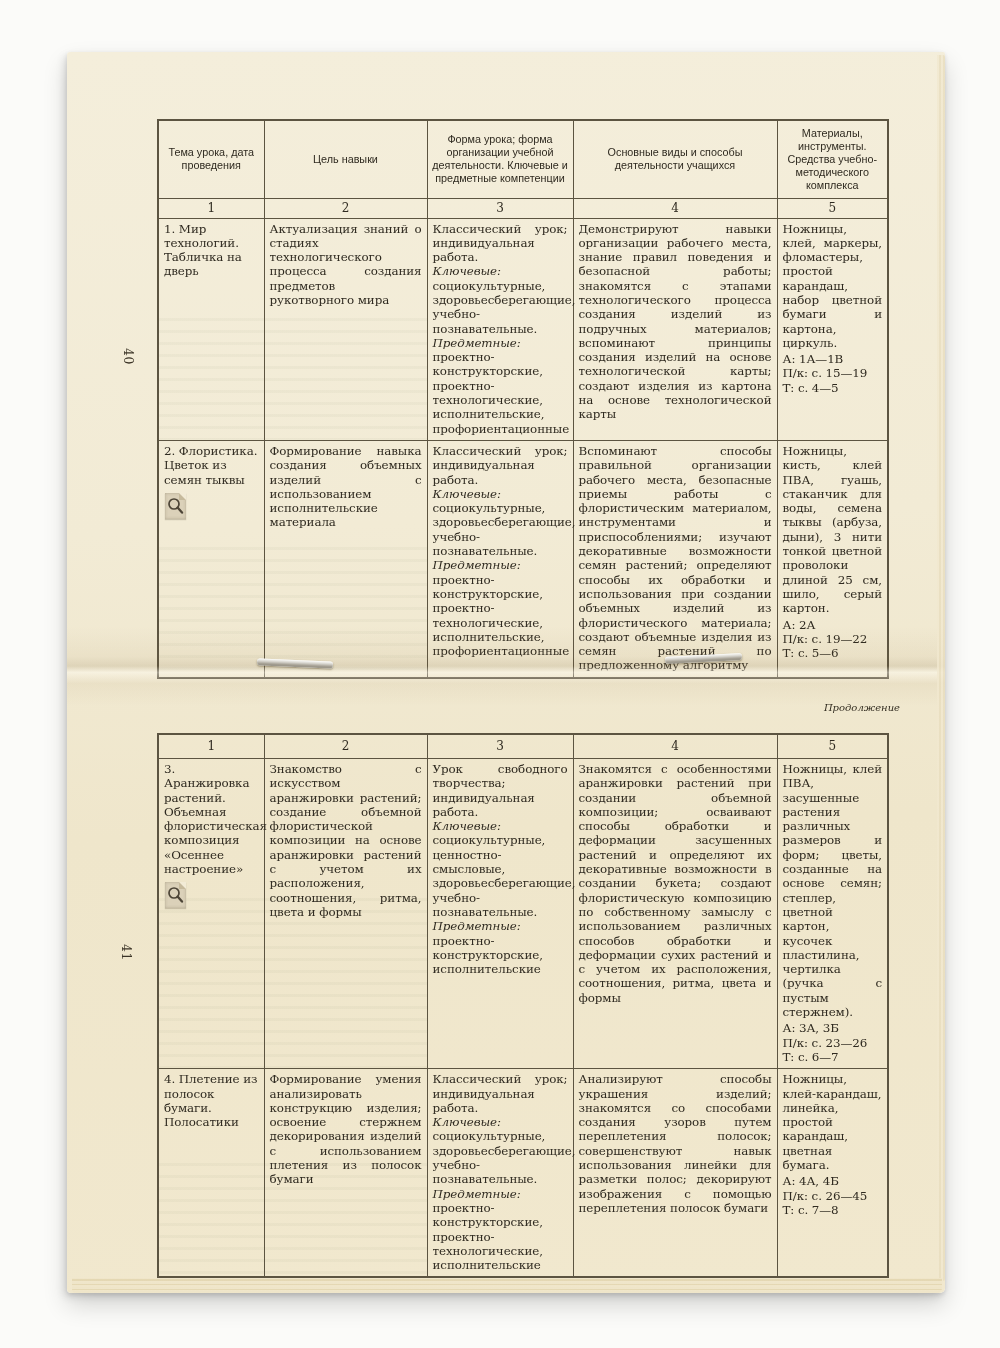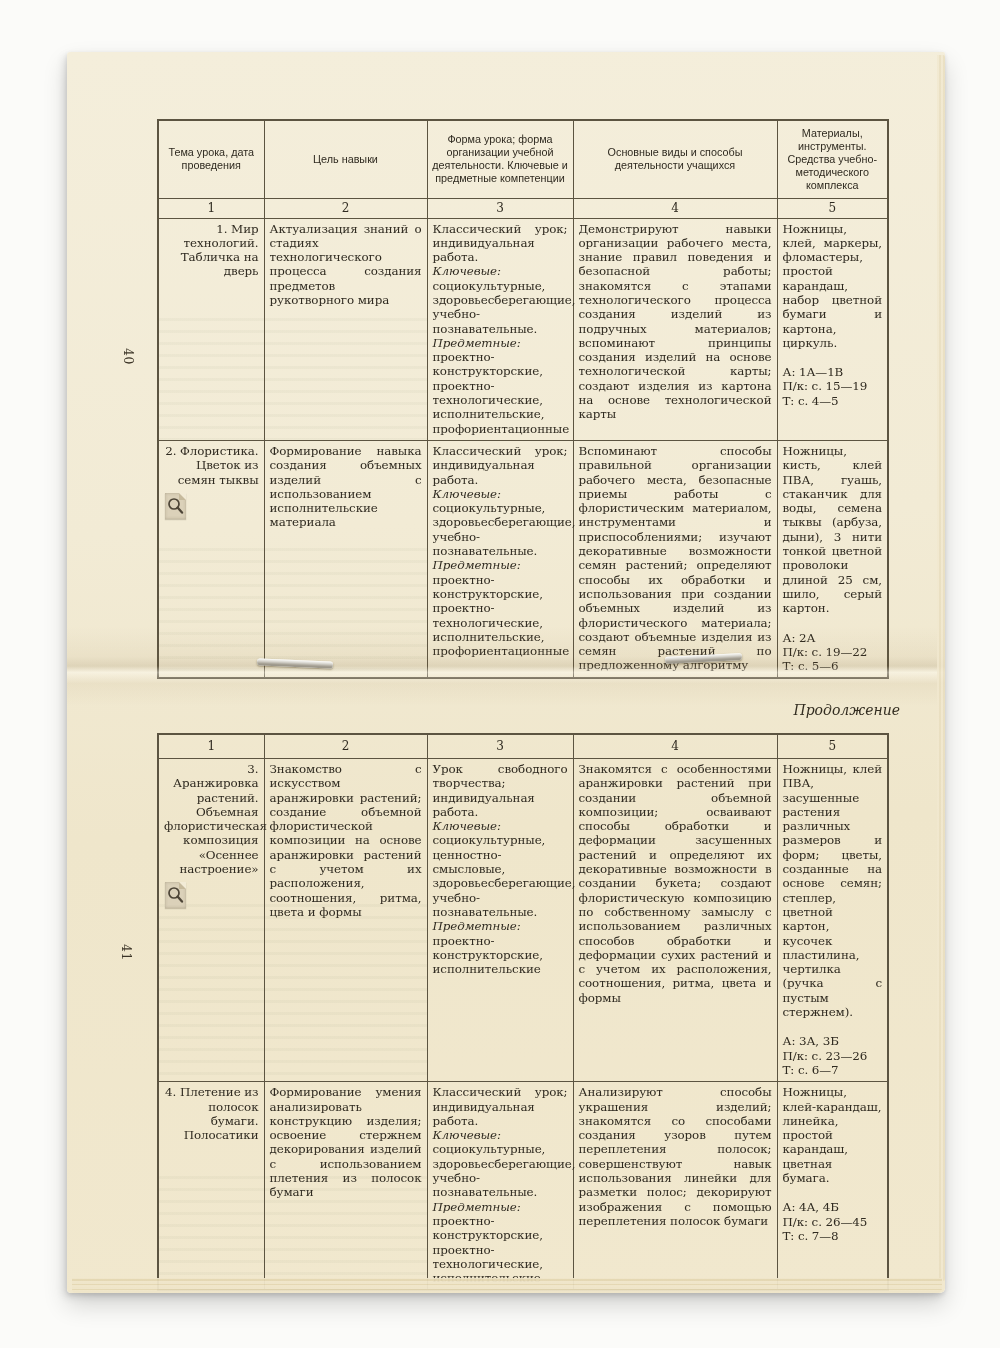--- a/index.html
+++ b/index.html
@@ -58,45 +58,45 @@
   .header-row{height:78px;}
   .header-row th{
     font-family:"Liberation Sans",sans-serif;font-weight:400;
     font-size:10.8px;line-height:13px;text-align:center;vertical-align:middle;padding:4px 4px;
   }
   .num-row td{
     text-align:center;font-size:12px;line-height:15px;height:17px;padding:1px 0;vertical-align:middle;
   }
   .table-41 .num-row td{height:21px;}
   .cell{font-size:11.9px;line-height:14.3px;text-align:justify;padding:3px 5px 4px 5px;letter-spacing:-.1px;}
-  .cell-topic{text-align:right;}
+  .cell-topic{text-align:left;}
   .table-40 tbody tr:nth-child(1){height:187px;}
   .table-40 tbody tr:nth-child(2){height:224px;}
   .table-41 tbody tr:nth-child(1){height:250px;}
   .table-41 tbody tr:nth-child(2){height:198px;}
   .lbl-italic{font-style:italic;}
-  .refs{text-align:left;margin-top:15px;}
+  .refs{text-align:left;margin-top:2px;}
   .refs div{text-align:left;}
   .show-through{
     background:
       repeating-linear-gradient(180deg,rgba(120,130,95,0.055) 0 3px,rgba(0,0,0,0) 3px 12px)
       bottom/100% 55% no-repeat;
   }
   
   .media-icon{
     position:relative;width:21px;height:26px;margin-top:6px;margin-left:1px;
     background:#dbd1b9;box-shadow:inset 0 0 3px rgba(82,72,48,.30),0 1px 1px rgba(82,72,48,.25);
   }
   .media-icon::after{
     content:"";position:absolute;top:0;right:0;width:0;height:0;
     border-top:7px solid #f2ebd6;border-left:7px solid #c6ba9c;
   }
   .continuation{
     position:absolute;left:513px;top:650px;width:320px;text-align:right;
-    font-style:italic;font-size:14px;color:#332d21;
+    font-style:italic;font-size:10px;color:#332d21;
   }
 </style>
 </head>
 <body>
 
 <div class="book">
 
   <div class="page-number pn-40">40</div>
 
   <table class="lesson-table table-40">

